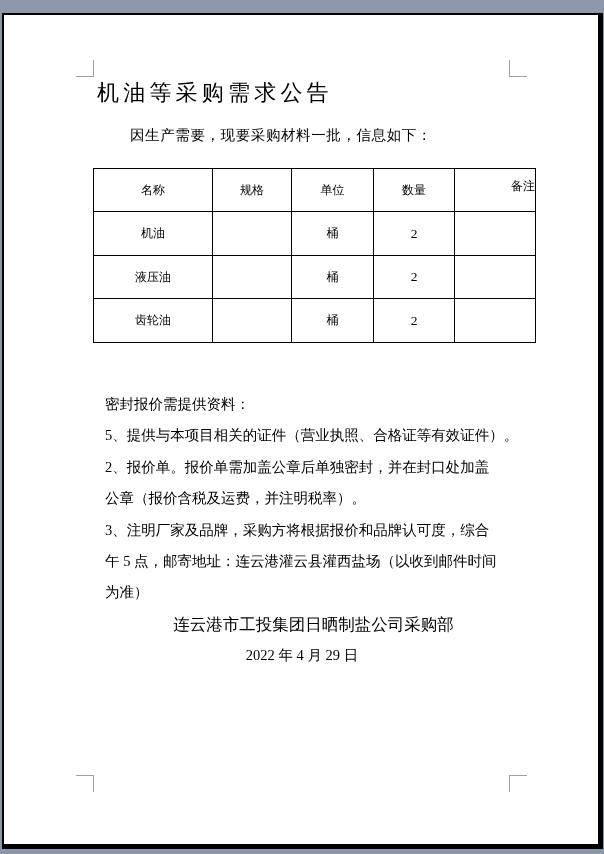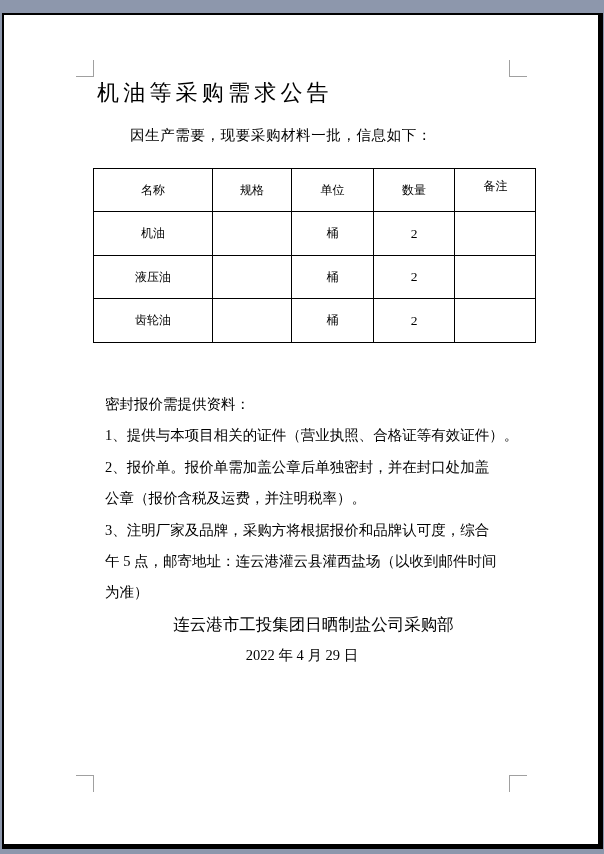--- a/index.html
+++ b/index.html
@@ -36,21 +36,21 @@
     border:1px solid #000;padding:0;overflow:hidden;
     text-align:center;vertical-align:middle;
     font-weight:normal;font-size:12px;
   }
   table.req thead th{font-size:12px}
   table.req thead tr{height:43px}
   table.req tbody tr:nth-child(1){height:44px}
   table.req tbody tr:nth-child(2){height:43px}
   table.req tbody tr:nth-child(3){height:44px}
   table.req tbody tr:nth-child(4){height:46px}
-  table.req th.note-h{text-align:center;vertical-align:top;padding:9px 0 0 1px}
+  table.req th.note-h{text-align:right;vertical-align:top;padding:9px 0 0 1px}
   table.req td.qty{font-size:13.5px}
 
   .body-text{
     position:absolute;left:105px;top:389px;width:417px;
     font-size:14.5px;line-height:31.4px;
   }
   .line{white-space:nowrap;height:31.4px}
   .line-right{text-align:center}
   .company{font-size:16.5px}
   .date{padding-right:23px}
@@ -106,21 +106,21 @@
       <td></td>
       <td>桶</td>
       <td class="qty">2</td>
       <td></td>
     </tr>
   </tbody>
 </table>
 
 <div class="body-text">
   <div class="line">密封报价需提供资料：</div>
-  <div class="line">1、提供与本项目相关的证件（营业执照、合格证等有效证件）。</div>
+  <div class="line">5、提供与本项目相关的证件（营业执照、合格证等有效证件）。</div>
   <div class="line">2、报价单。报价单需加盖公章后单独密封，并在封口处加盖</div>
   <div class="line">公章（报价含税及运费，并注明税率）。</div>
   <div class="line">3、注明厂家及品牌，采购方将根据报价和品牌认可度，综合</div>
   <div class="line">午 5 点，邮寄地址：连云港灌云县灌西盐场（以收到邮件时间</div>
   <div class="line">为准）</div>
   <div class="line line-right company">连云港市工投集团日晒制盐公司采购部</div>
   <div class="line line-right date">2022 年 4 月 29 日</div>
 </div>
 
 </body></html>

